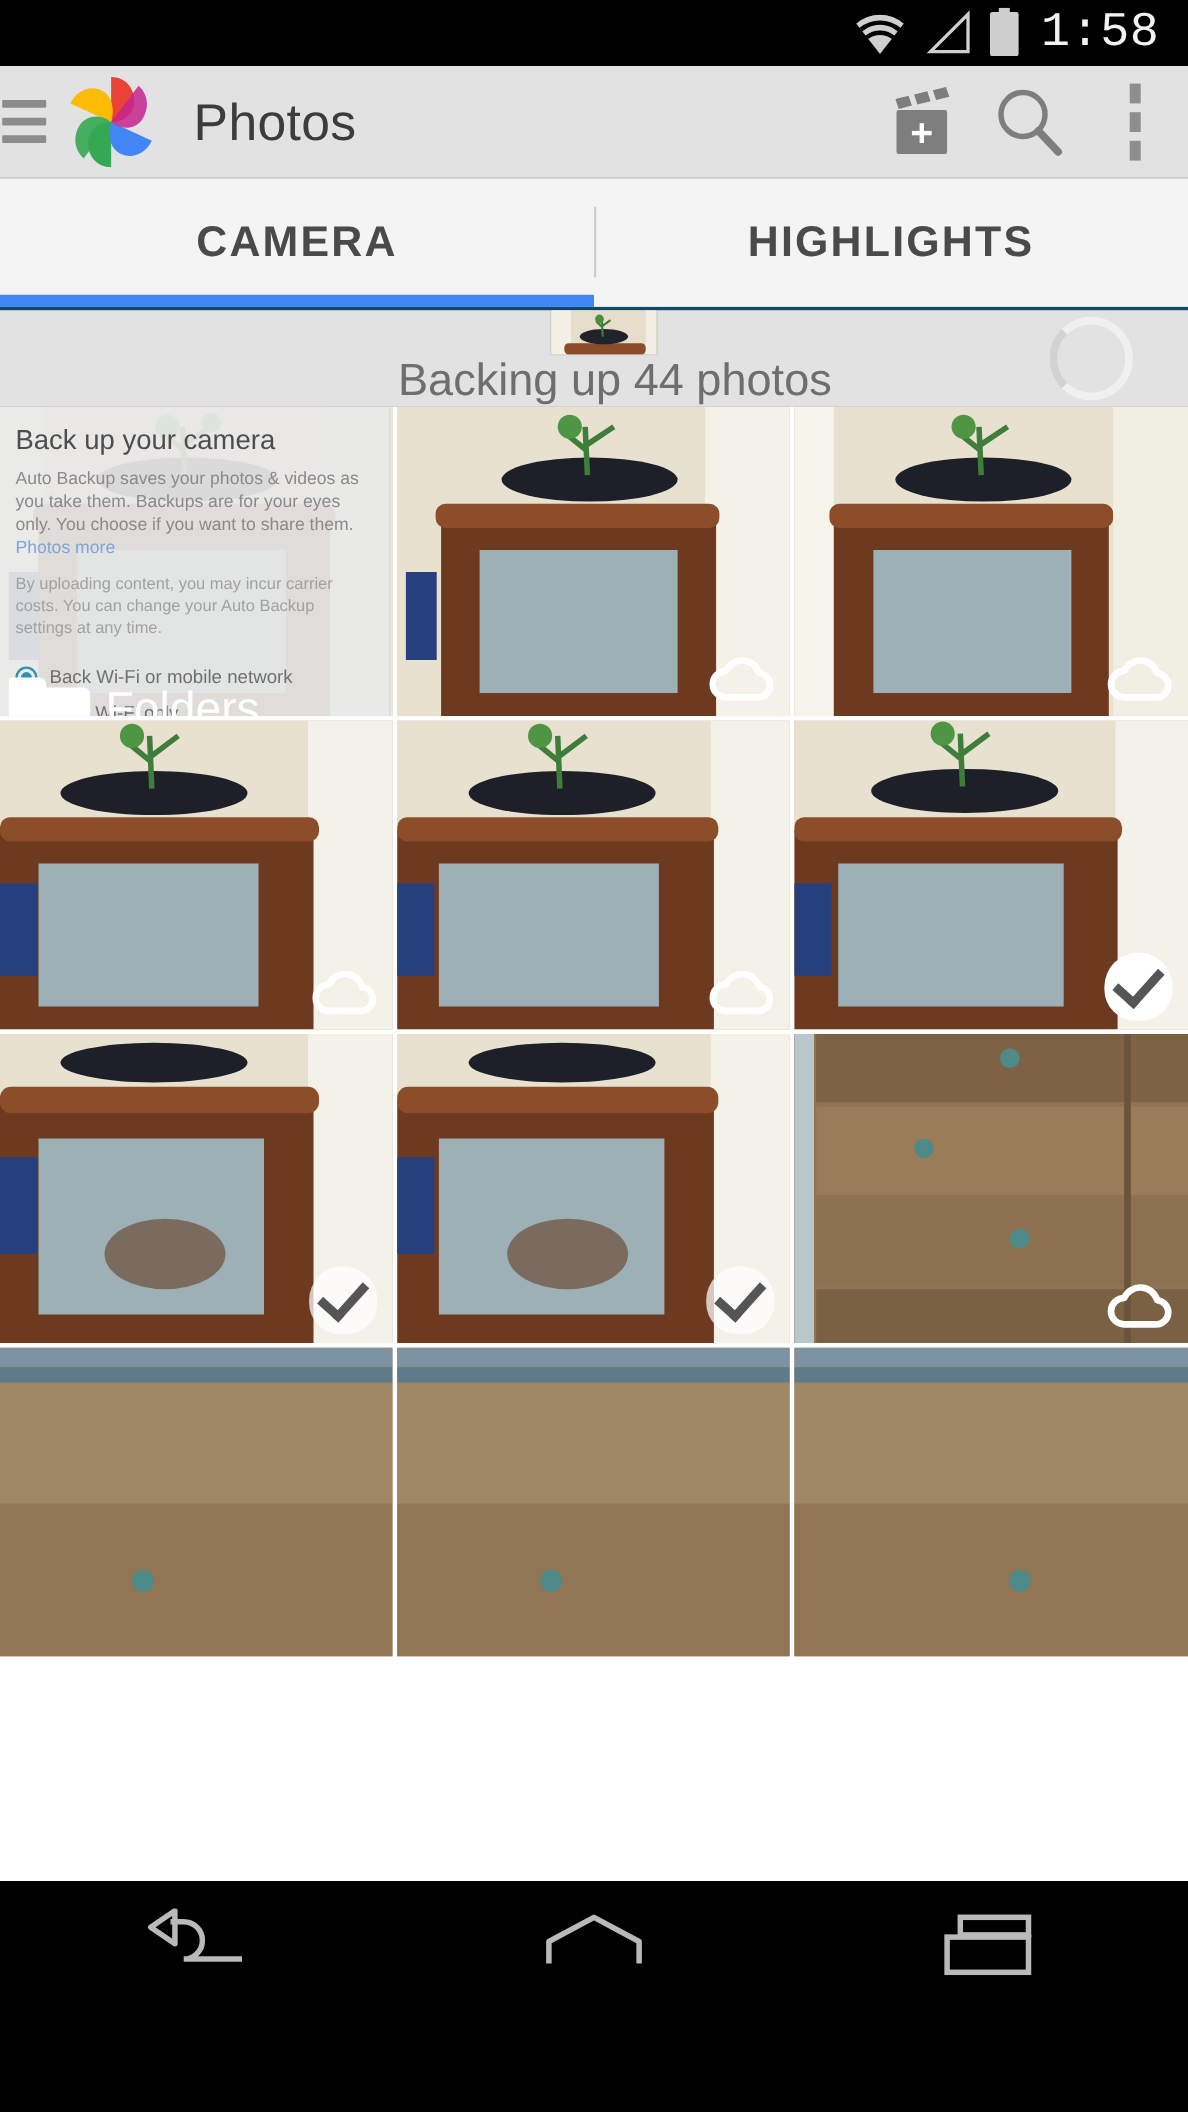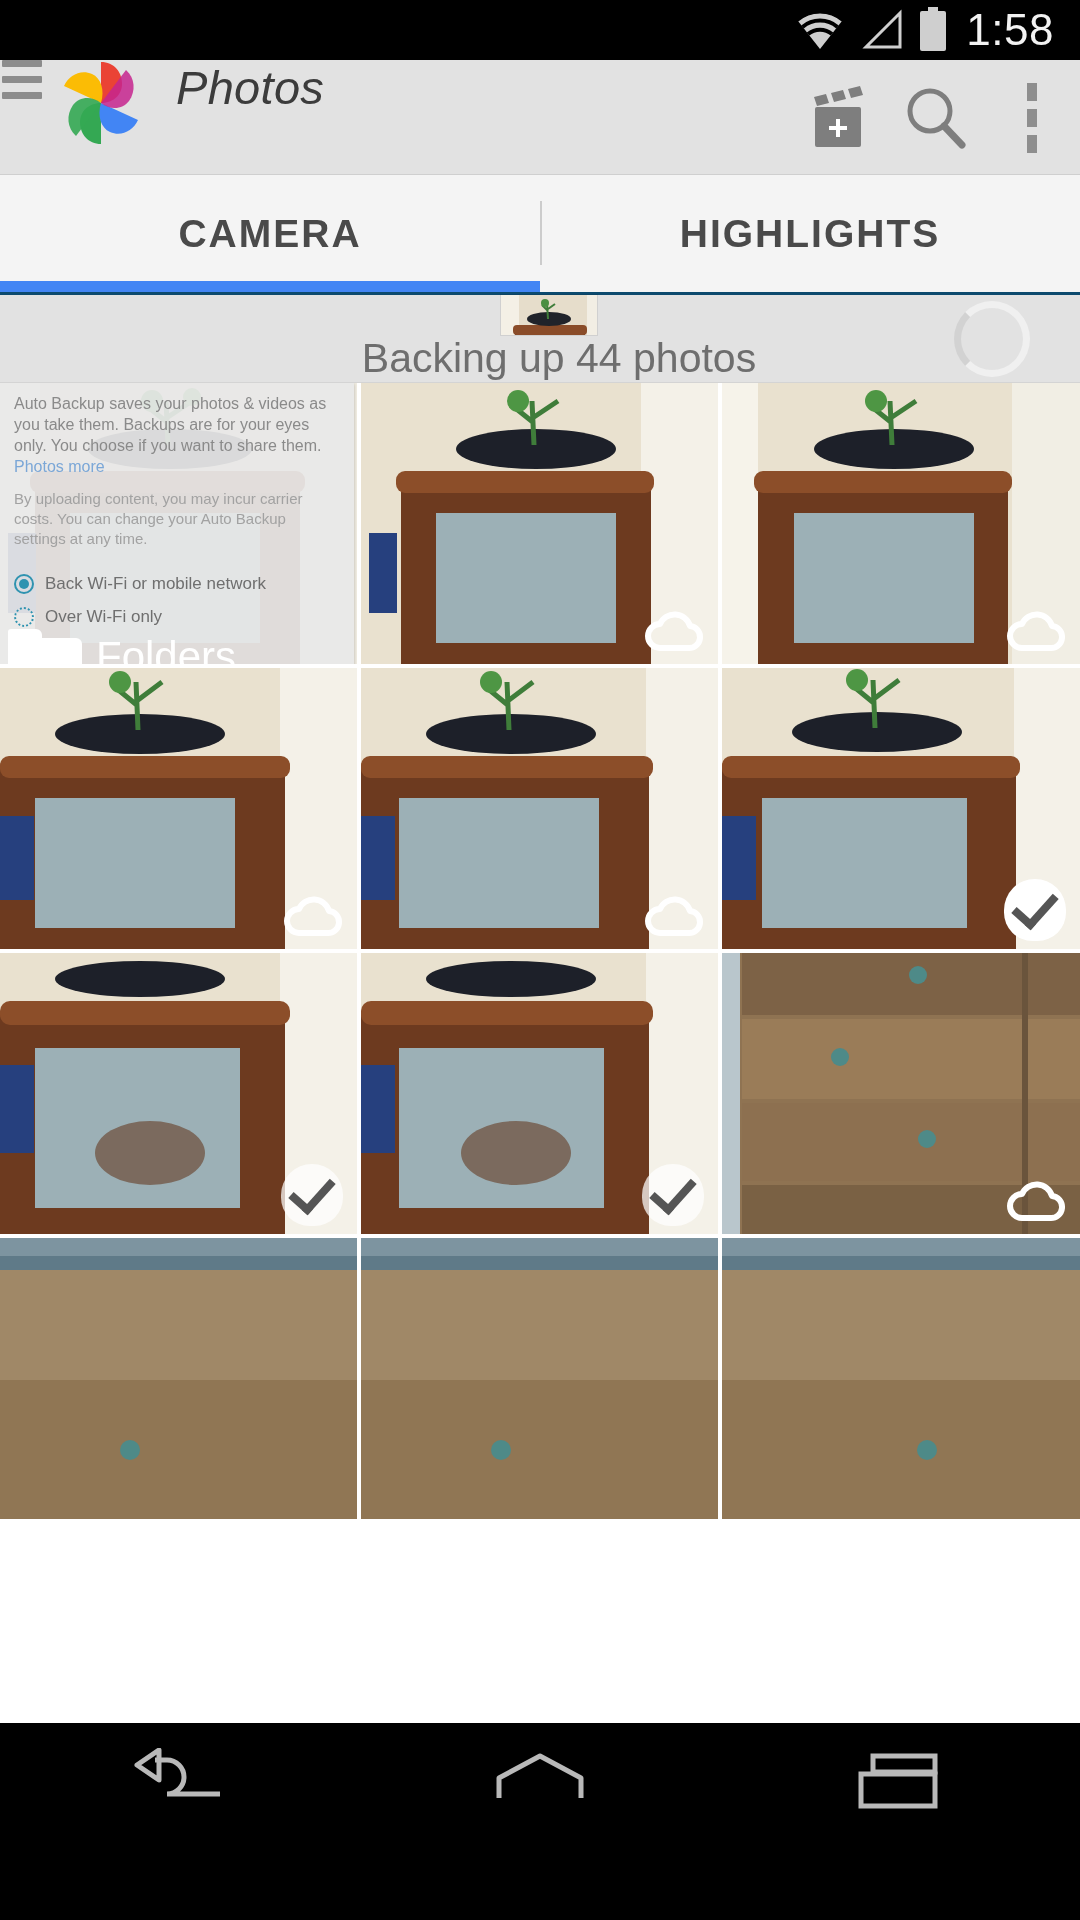--- a/index.html
+++ b/index.html
@@ -1,25 +1,25 @@
 <!DOCTYPE html>
 <html><head>
 <meta charset="utf-8">
 <style>
   html,body{margin:0;padding:0;background:#000;}
   body{width:1080px;height:1920px;font-family:"Liberation Sans",sans-serif;overflow:hidden;position:relative;}
 
   
   .statusbar{height:60px;background:#000;display:flex;align-items:center;justify-content:flex-end;padding-right:26px;box-sizing:border-box;}
   .statusbar .si{margin-left:14px;display:flex;align-items:center;}
-  .clock{color:#f2f2f2;font-size:44px;letter-spacing:0.5px;margin-left:18px;font-family:Liberation Sans, sans-serif;}
-
-  
-  .actionbar{height:115px;background:#e2e2e2;display:flex;align-items:flex-start;box-sizing:border-box;
-             border-bottom:1px solid #cfcfcf;position:relative;font-style:italic;}
+  .clock{color:#f2f2f2;font-size:44px;letter-spacing:0.5px;margin-left:18px;font-family:Liberation Mono, monospace;}
+
+  
+  .actionbar{height:102px;background:#e2e2e2;display:flex;align-items:center;box-sizing:border-box;
+             border-bottom:1px solid #cfcfcf;position:relative;}
   .hamburger{width:46px;margin-left:2px;display:flex;flex-direction:column;justify-content:center;gap:9px;}
   .hamburger i{display:block;height:7px;background:#8c8c8c;border-radius:1px;}
   .hamburger i:nth-child(1){width:40px;}
   .hamburger i:nth-child(2){width:40px;}
   .hamburger i:nth-child(3){width:40px;}
   .logo{width:86px;height:86px;margin-left:10px;position:relative;}
   .apptitle{font-size:47px;color:#3c3c3c;margin-left:32px;font-weight:400;letter-spacing:0.3px;}
   .abspacer{flex:1;}
   .abicon{width:96px;height:115px;display:flex;align-items:center;justify-content:center;}
   .dots{display:flex;flex-direction:column;gap:8px;align-items:center;}
@@ -203,20 +203,21 @@
         <rect x="30" y="88" width="275" height="22" rx="9" fill="#8c4e29"></rect>
         <rect x="70" y="130" width="190" height="130" fill="#9cb0b6"></rect>
         <ellipse cx="170" cy="66" rx="82" ry="20" fill="#1d2029"></ellipse>
         <path d="M168 62 L166 18 M168 40 L148 24 M168 34 L192 18" stroke="#3f7d3a" stroke-width="5" fill="none"></path>
         <circle cx="152" cy="18" r="11" fill="#4e9644"></circle>
         <circle cx="192" cy="14" r="9" fill="#5aa34d"></circle>
         <rect x="8" y="150" width="28" height="80" fill="#26407e"></rect>
       </svg>
       
       <div class="bucard">
+        <div class="bu-title">Back up your camera</div>
         <div class="bu-body">
           <span>Auto Backup saves your photos &amp; videos as you take them. Backups are for your eyes only. You choose if you want to share them.</span>
           <span class="bu-link">Photos more</span>
         </div>
         <div class="bu-body2">By uploading content, you may incur carrier costs. You can change your Auto Backup settings at any time.</div>
 
         <div class="bu-opt">
           <span class="radio on"></span>
           <span>Back Wi-Fi or mobile network</span>
         </div>

